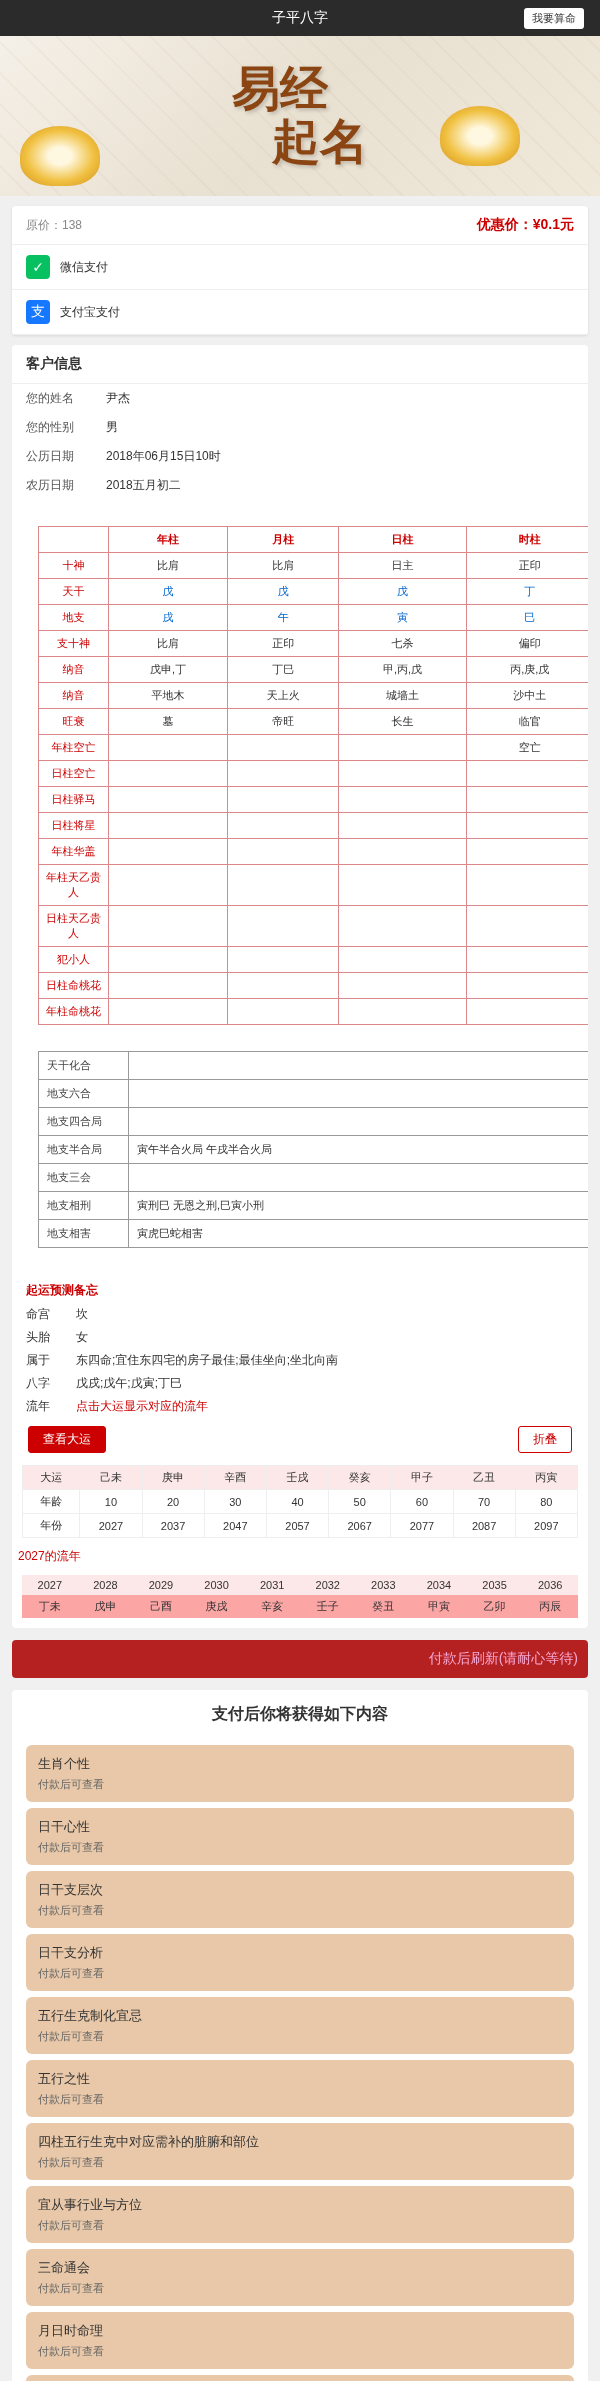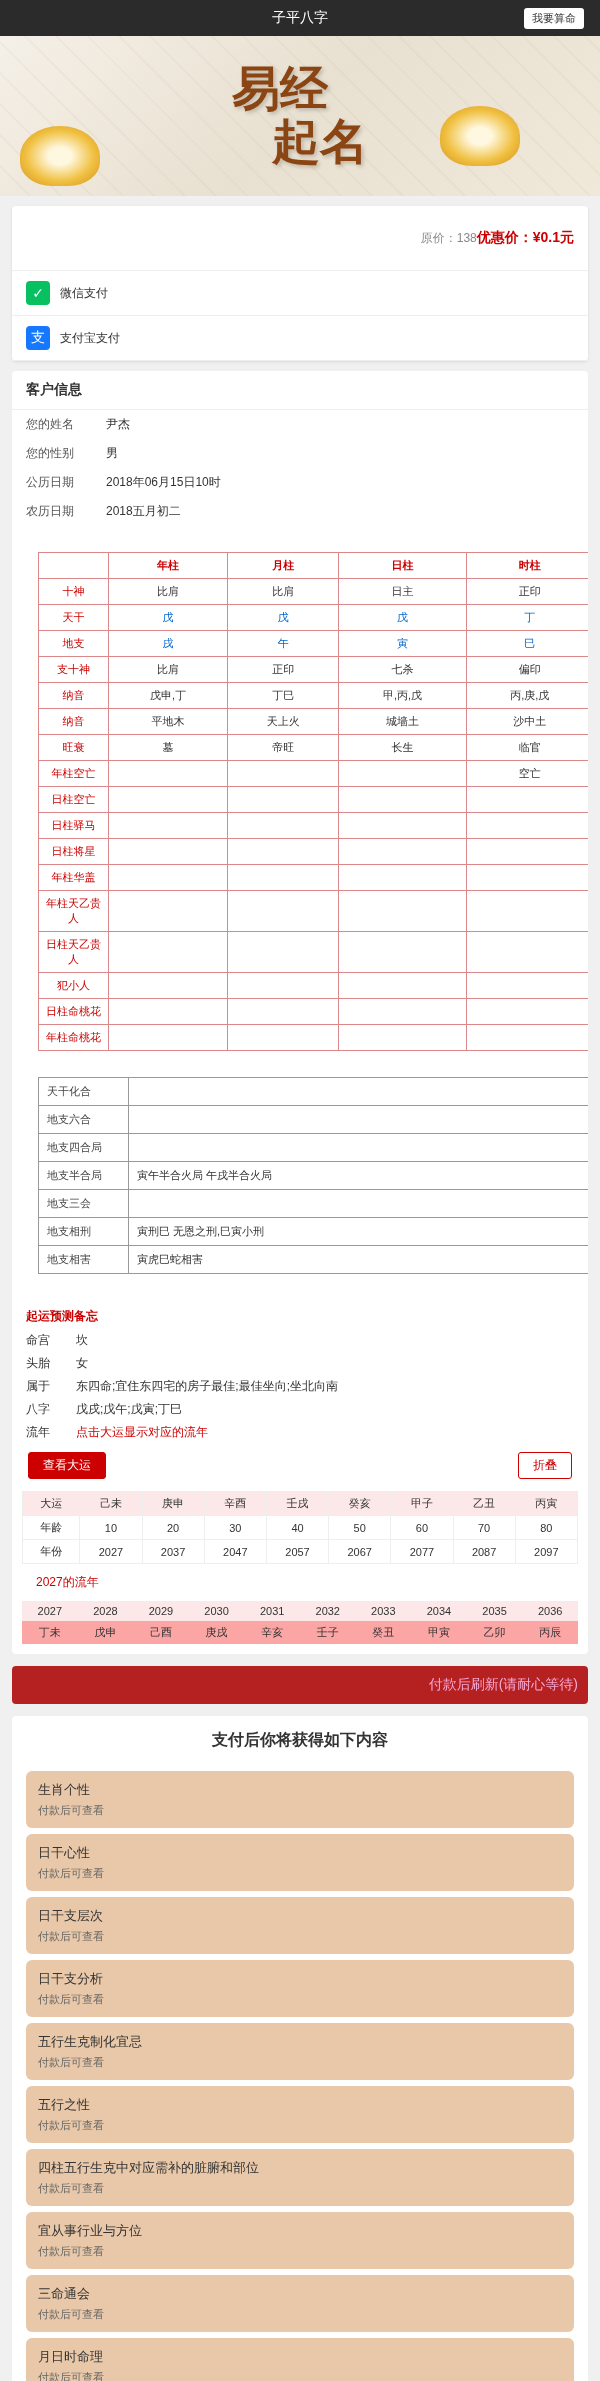--- a/index.html
+++ b/index.html
@@ -7,21 +7,21 @@
 .topbar{background:#2b2b2b;color:#fff;height:36px;display:flex;align-items:center;padding:0 16px;justify-content:space-between}
 .topbar .title{flex:1;text-align:center;font-size:14px}
 .topbar .btn{background:#fff;color:#333;padding:3px 8px;border-radius:3px;font-size:11px}
 .banner{height:160px;background:linear-gradient(135deg,#f5f0e8 0%,#e8e0d0 50%,#f0e8d8 100%);position:relative;display:flex;align-items:center;justify-content:center;overflow:hidden}
 .banner::before{content:"";position:absolute;inset:0;background:repeating-linear-gradient(45deg,transparent 0 20px,rgba(180,160,130,0.08) 20px 22px)}
 .banner-text{font-size:48px;font-family:"KaiTi","STKaiti",serif;color:#8b4513;font-weight:bold;text-shadow:2px 2px 4px rgba(0,0,0,0.2);z-index:1;line-height:1.1}
 .flower{position:absolute;width:80px;height:60px;border-radius:50% 50% 40% 40%;background:radial-gradient(ellipse at center,#fff8e0 20%,#f0c040 60%,#d09020 100%);bottom:10px}
 .flower.l{left:20px}
 .flower.r{right:80px;bottom:30px}
 .card{background:#fff;margin:10px 12px;border-radius:4px;box-shadow:0 1px 3px rgba(0,0,0,0.1)}
-.price-row{display:flex;justify-content:flex-end;align-items:center;padding:23px 14px;border-bottom:1px solid #eee}
+.price-row{display:flex;justify-content:space-between;align-items:center;padding:10px 14px;border-bottom:1px solid #eee}
 .price-row .orig{color:#888;font-size:12px}
 .price-row .promo{color:#c00;font-size:14px;font-weight:bold}
 .pay-option{display:flex;align-items:center;padding:10px 14px;border-bottom:1px solid #eee;gap:10px}
 .pay-icon{width:24px;height:24px;border-radius:4px;display:flex;align-items:center;justify-content:center;color:#fff;font-size:14px}
 .pay-icon.wechat{background:#07c160}
 .pay-icon.alipay{background:#1677ff}
 .section{margin:10px 12px;background:#fff;border-radius:4px;overflow:hidden}
 .section-title{padding:10px 14px;font-weight:bold;font-size:14px;border-bottom:1px solid #eee}
 .info-row{display:flex;padding:6px 14px;font-size:12px}
 .info-row .lbl{width:80px;color:#555}
@@ -37,21 +37,21 @@
 .advice-row{display:flex;padding:3px 14px;font-size:12px}
 .advice-row .lbl{width:50px}
 .advice-row .red{color:#c00}
 .dayun-toggle{display:flex;padding:8px 16px;gap:8px}
 .dayun-toggle .tbtn{border:1px solid #c00;padding:4px 14px;font-size:12px;border-radius:3px}
 .dayun-toggle .tbtn.active{background:#c00;color:#fff}
 .dayun-toggle .tbtn.inactive{color:#c00}
 .dayun-tbl{width:calc(100% - 20px);margin:4px 10px;font-size:11px;border-collapse:collapse}
 .dayun-tbl td{padding:4px 3px;text-align:center;border:1px solid #eee}
 .dayun-tbl tr:first-child{background:#fce8e8}
-.liunian-head{color:#c00;padding:6px 24px;font-size:12px}
+.liunian-head{color:#c00;padding:6px 6px;font-size:12px}
 .liunian-tbl{width:calc(100% - 20px);margin:4px 10px 10px;font-size:11px;border-collapse:collapse;background:#fce8e8}
 .liunian-tbl td{padding:4px 3px;text-align:center}
 .liunian-tbl tr:nth-child(2){background:#fca5a5}
 .pay-btn{background:#b52020;color:#f9a8d4;text-align:right;padding:10px;margin:12px;border-radius:4px;font-size:14px}
 .unlock-title{text-align:center;font-size:16px;font-weight:bold;padding:14px}
 .unlock-item{background:#e8c8a8;margin:6px 14px;border-radius:6px;padding:10px 12px}
 .unlock-item .t{font-size:13px;margin-bottom:4px}
 .unlock-item .s{font-size:11px;color:#666}
 .wrapper{position:relative}
 </style>

